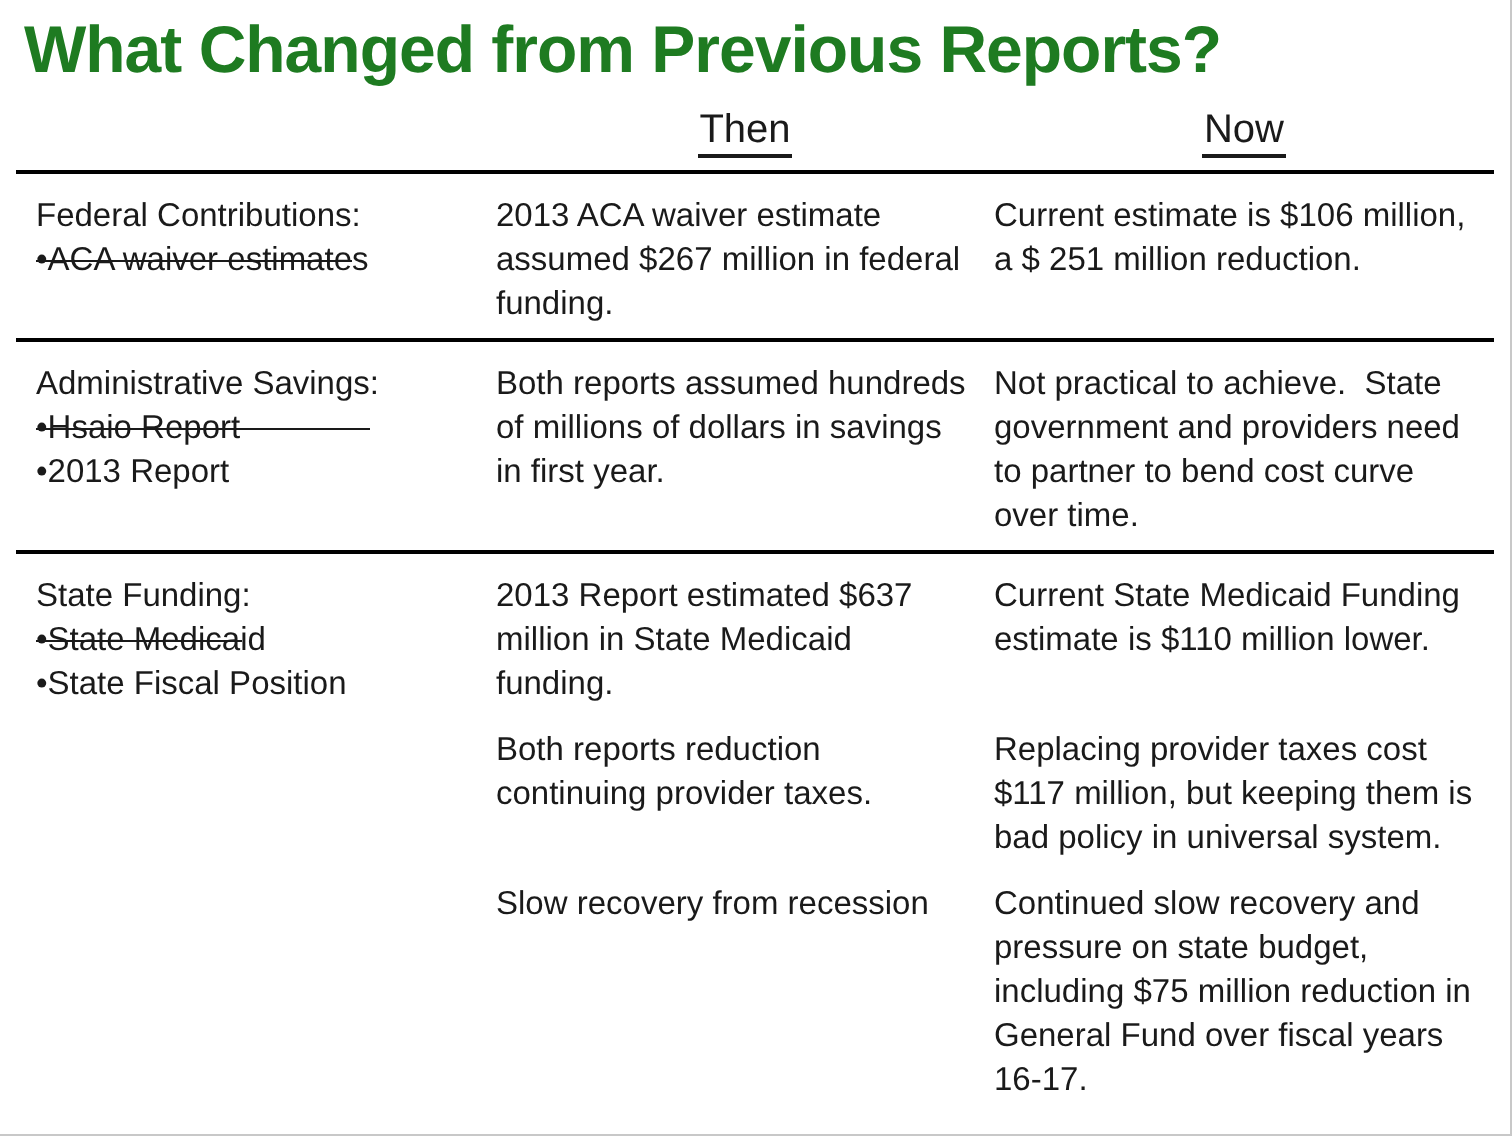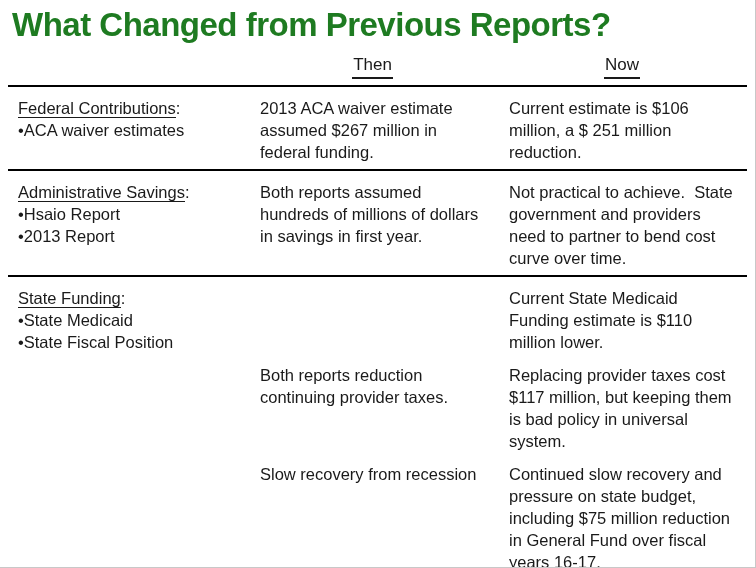--- a/index.html
+++ b/index.html
@@ -23,43 +23,43 @@
     line-height:34px;
   }
   .tbl { margin:6px 8px 0 8px; }
   .grid3 {
     display:grid;
     grid-template-columns:240px 249px 1fr;
   }
   .hdr {
     padding:6px 0 6px 0;
     border-bottom:2.5px solid #000;
-    font-size:17px;
+    font-size:20px;
     line-height:22px;
   }
   .hdr-label { text-align:center; }
   .hdr-label span {
     display:inline-block;
     border-bottom:2px solid #1a1a1a;
     padding:0 1px 1px 1px;
   }
   .row {
     border-bottom:2px solid #000;
     padding:10px 0 6px 0;
     font-size:16.5px;
     line-height:22px;
   }
   .row.last { border-bottom:none; }
   .cat { padding-left:10px; padding-right:14px; }
-  .cat-name { border-bottom:1.5px solid #1a1a1a; padding-bottom:0; }
+  .cat-name { border-bottom:1.5px solid #1a1a1a; padding-bottom:13px; }
   .bullet-item { white-space:pre-wrap; }
   .cell-then { padding-right:10px; }
   .cell-now  { padding-right:10px; }
   .para { margin:0 0 11px 0; white-space:pre-wrap; }
-  .para:last-child { margin-bottom:0;margin-left:12px; }
+  .para:last-child { margin-bottom:0; }
   
   .row.last { grid-template-rows:auto auto auto; }
   .row.last .cat { grid-column:1; grid-row:1 / span 3; }
   .sub-then { grid-column:2; padding-right:10px; }
   .sub-now  { grid-column:3; padding-right:10px; }
   .sub-r1 { grid-row:1; }
   .sub-r2 { grid-row:2; }
   .sub-r3 { grid-row:3; }
   .sub-then .para, .sub-now .para { margin-bottom:11px; }
   .sub-r3 .para { margin-bottom:0; }
@@ -114,20 +114,23 @@
 
   <div class="grid3 row last">
     <div class="cat">
       <div>
         <span class="cat-name">State Funding</span><span>:</span>
       </div>
       <div class="bullet-item">•State Medicaid</div>
       <div class="bullet-item">•State Fiscal Position</div>
     </div>
 
+    <div class="sub-then sub-r1">
+      <p class="para">2013 Report estimated $637 million in State Medicaid funding.</p>
+    </div>
     <div class="sub-now sub-r1">
       <p class="para">Current State Medicaid Funding estimate is $110 million lower.</p>
     </div>
 
     <div class="sub-then sub-r2">
       <p class="para">Both reports reduction continuing provider taxes.</p>
     </div>
     <div class="sub-now sub-r2">
       <p class="para">Replacing provider taxes cost $117 million, but keeping them is bad policy in universal system.</p>
     </div>

